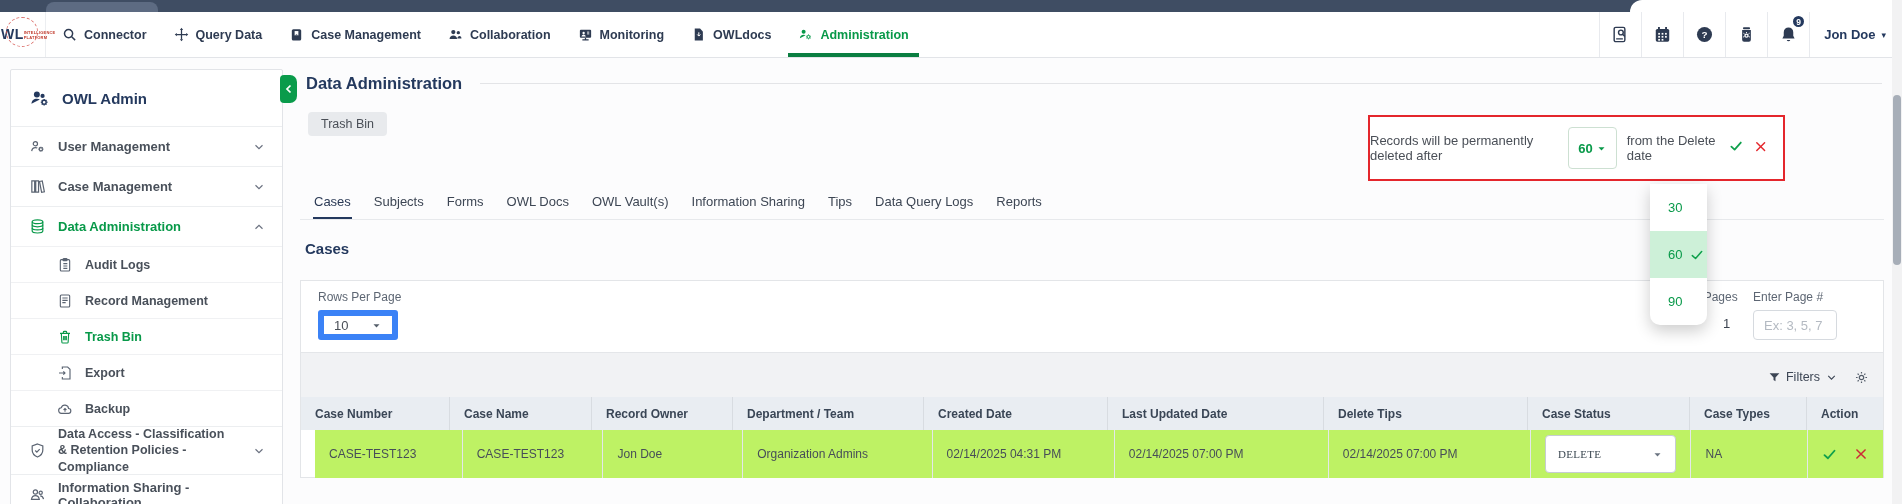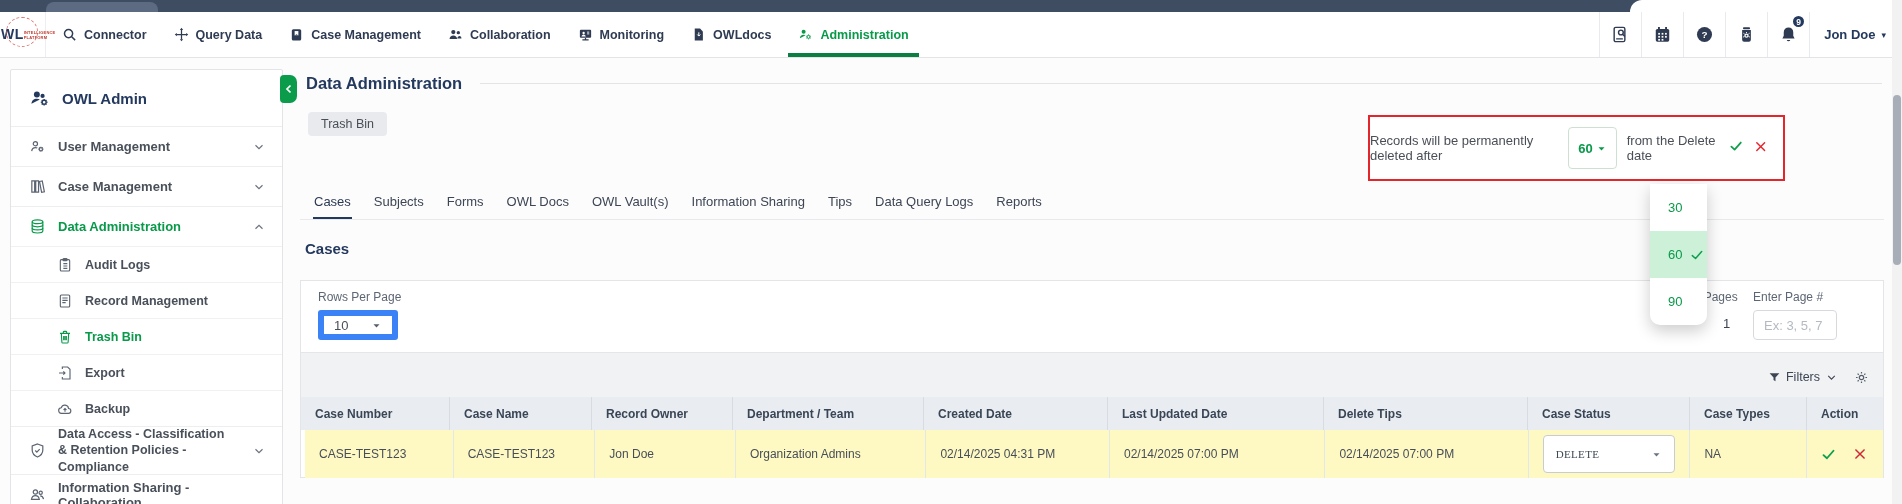--- a/index.html
+++ b/index.html
@@ -124,21 +124,21 @@
   .filters-btn { display:flex; align-items:center; gap:5px; font-size:12.5px; color:#3c4554; cursor:pointer; }
   .filters-btn .i { width:13px; height:13px; color:#3c4554; }
   .filters-btn .chev { width:13px; height:13px; color:#3c4554; }
   .gear-btn { margin-left:15px; width:17px; height:17px; color:#555e6a; cursor:pointer; }
 
   
   .t-header { position:absolute; left:0; right:0; top:116px; height:33px; background:#e9edf2; display:flex; }
   .t-header .cell { display:flex; align-items:center; padding:0 14px; font-size:12px; font-weight:700;
                     color:#3a4656; border-left:1px solid #d8dce1; overflow:hidden; white-space:nowrap; }
   .t-header .cell:first-child { border-left:none; }
-  .t-row { position:absolute; left:4px; right:0; top:149px; height:48px; background:#fef9c3; display:flex; }
+  .t-row { position:absolute; left:14px; right:0; top:149px; height:48px; background:#bef264; display:flex; }
   .t-row .cell { display:flex; align-items:center; padding:0 14px; font-size:12px; color:#474e58;
                  border-left:1px solid #e4e7ea; overflow:hidden; white-space:nowrap; }
   .t-row .cell:first-child { border-left:none; }
   .c0{width:148px} .c1{width:142px} .c2{width:141px} .c3{width:191px} .c4{width:184px}
   .c5{width:216px} .c6{width:204px} .c7{width:162px} .c8{width:117px} .c9{width:77px}
   .status-select { width:136px; height:38px; border:1px solid #c6ccd2; border-radius:4px; background:#fff;
                    display:flex; align-items:center; justify-content:space-between; padding:0 12px; cursor:pointer; }
   .status-select .val { font-size:11px; color:#3c4852; letter-spacing:.3px;font-family:Liberation Serif, serif; }
   .status-select .i { width:11px; height:11px; color:#6a7380; }
   .action-cell { gap:17px; }

